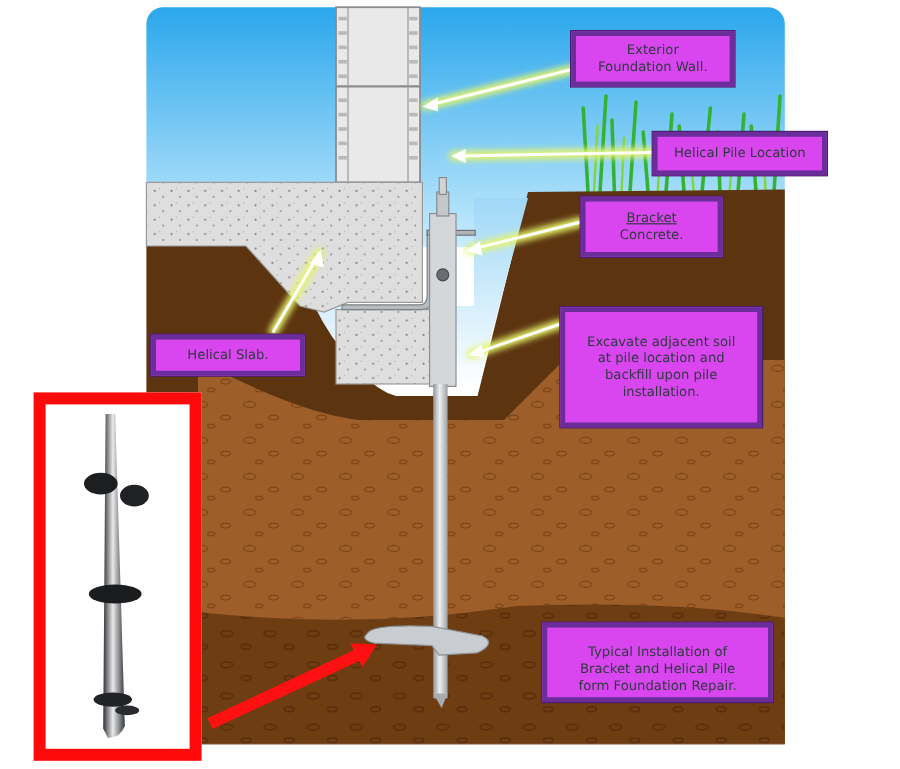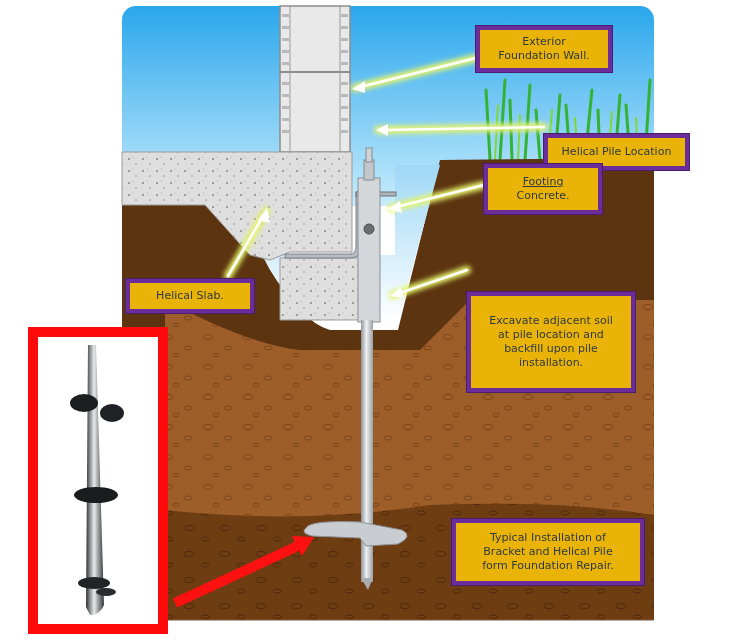--- a/index.html
+++ b/index.html
@@ -1,33 +1,33 @@
 <!DOCTYPE html>
 <html><head>
 <meta charset="utf-8">
 <style>
   html, body { margin: 0; padding: 0; background: #ffffff; }
   body { width: 750px; height: 641px; position: relative; overflow: hidden;
          font-family: "DejaVu Sans", sans-serif; }
   #scene { position: absolute; left: 0; top: 0; width: 750px; height: 641px; }
   .callout {
     position: absolute; box-sizing: border-box;
-    background: #eab308; border: 4px solid #6a2d9a;
+    background: #d946ef; border: 4px solid #6a2d9a;
     color: #2f3a40; font-size: 11px; line-height: 14px;
     text-align: center; display: flex; align-items: center; justify-content: center;
     padding: 2px 6px; box-shadow: 0 0 0 1px #4a1d70;
   }
   .callout span { display: block; white-space: pre-line; }
   .u { text-decoration: underline; }
   #c-wall    { left: 476px; top: 26px;  width: 136px; height: 46px; }
-  #c-pile    { left: 544px; top: 110px; width: 145px; height: 36px; margin-top: 24px; }
+  #c-pile    { left: 544px; top: 110px; width: 145px; height: 36px; }
   #c-bracket { left: 484px; top: 164px; width: 118px; height: 50px; }
-  #c-excav   { left: 467px; top: 256px; width: 168px; height: 100px; margin-top: 36px; }
+  #c-excav   { left: 467px; top: 256px; width: 168px; height: 100px; }
   #c-slab    { left: 126px; top: 279px; width: 128px; height: 34px; }
-  #c-typical { left: 452px; top: 519px; width: 192px; height: 66px; }
+  #c-typical { left: 452px; top: 519px; width: 192px; height: 66px; align-items: flex-end; }
   #inset {
     position: absolute; left: 28px; top: 327px; width: 140px; height: 307px;
     box-sizing: border-box; border: 10px solid #ff0a0a; background: #ffffff;
   }
 </style>
 </head>
 <body>
 
 <svg id="scene" viewBox="0 0 750 641" xmlns="http://www.w3.org/2000/svg">
   <defs>
@@ -202,21 +202,21 @@
 
 <div class="callout" id="c-wall">
   <span>Exterior
 Foundation Wall.</span>
 </div>
 <div class="callout" id="c-pile">
   <span>Helical Pile Location</span>
 </div>
 <div class="callout" id="c-bracket">
   <div>
-    <span class="u">Footing</span>
+    <span class="u">Bracket</span>
     <span>Concrete.</span>
   </div>
 </div>
 <div class="callout" id="c-excav">
   <span>Excavate adjacent soil
 at pile location and
 backfill upon pile
 installation.</span>
 </div>
 <div class="callout" id="c-slab">

